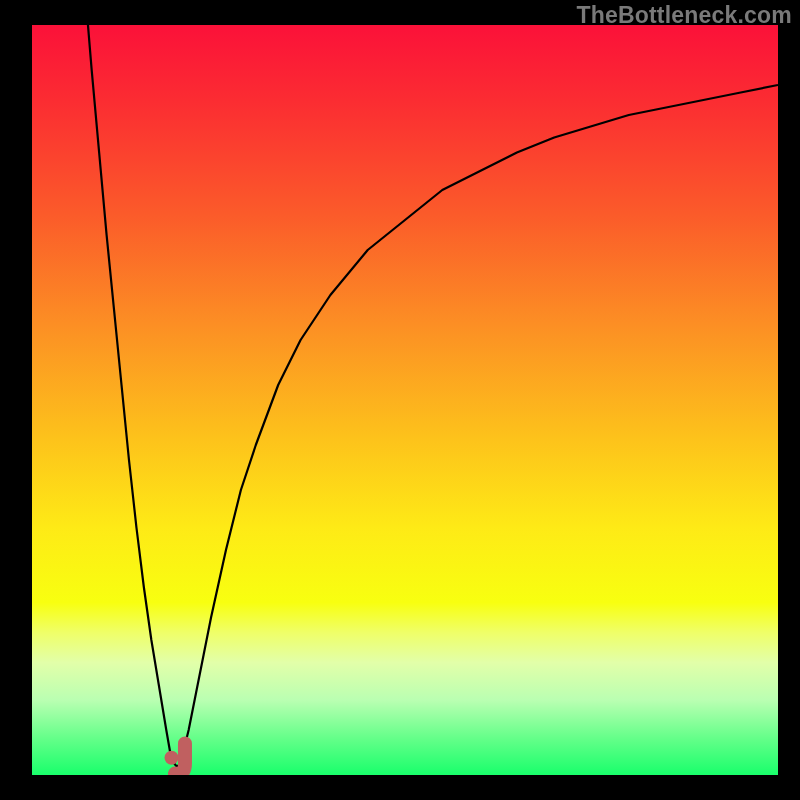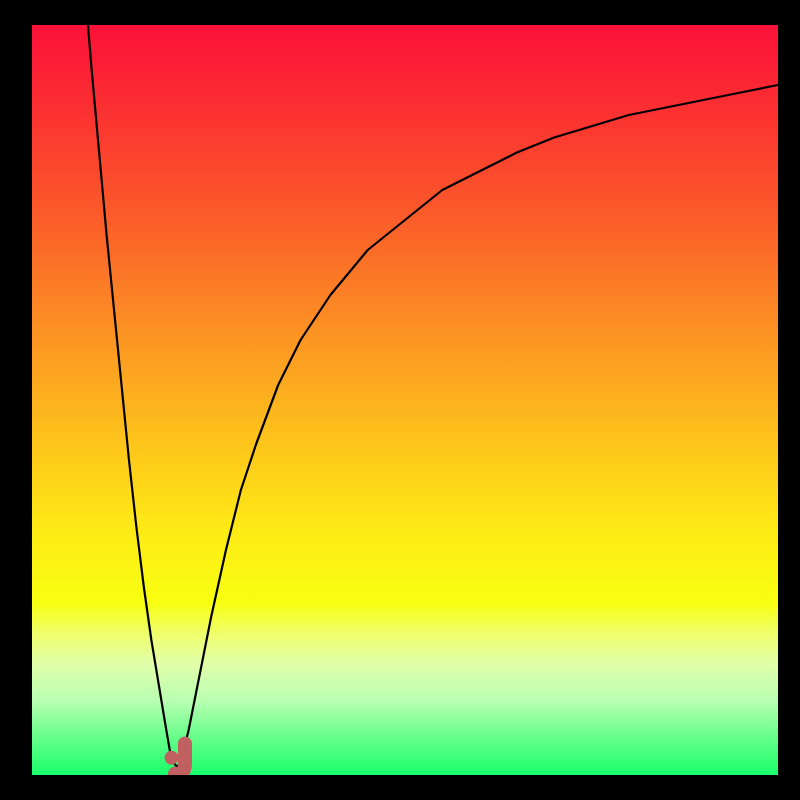--- a/index.html
+++ b/index.html
@@ -33,20 +33,21 @@
   .plot {
     position: absolute;
     z-index: 10;
   }
   svg { display: block; }
 </style>
 </head>
 <body>
 
 <div class="frame">
+  <div class="watermark">TheBottleneck.com</div>
   <div class="plot" id="plot" style="left: 32px; top: 25px; width: 746px; height: 750px;">
       <svg width="746" height="750" viewBox="0 0 746 750">
         <defs>
           <linearGradient id="bg-grad" x1="0" y1="0" x2="0" y2="1">
             <stop offset="0%" stop-color="#fb1139"></stop>
             <stop offset="10%" stop-color="#fb2c32"></stop>
             <stop offset="25%" stop-color="#fb5a2a"></stop>
             <stop offset="40%" stop-color="#fc8f24"></stop>
             <stop offset="55.00000000000001%" stop-color="#fdc21b"></stop>
             <stop offset="67%" stop-color="#feea16"></stop>

